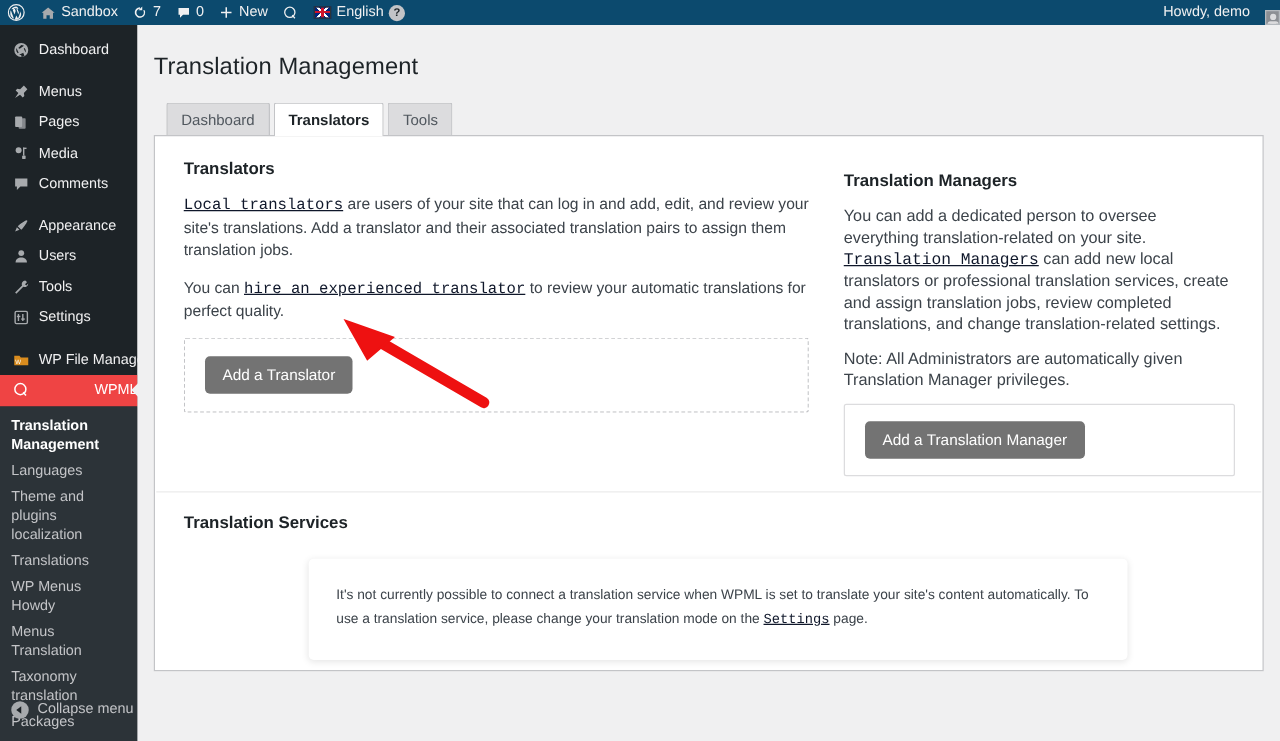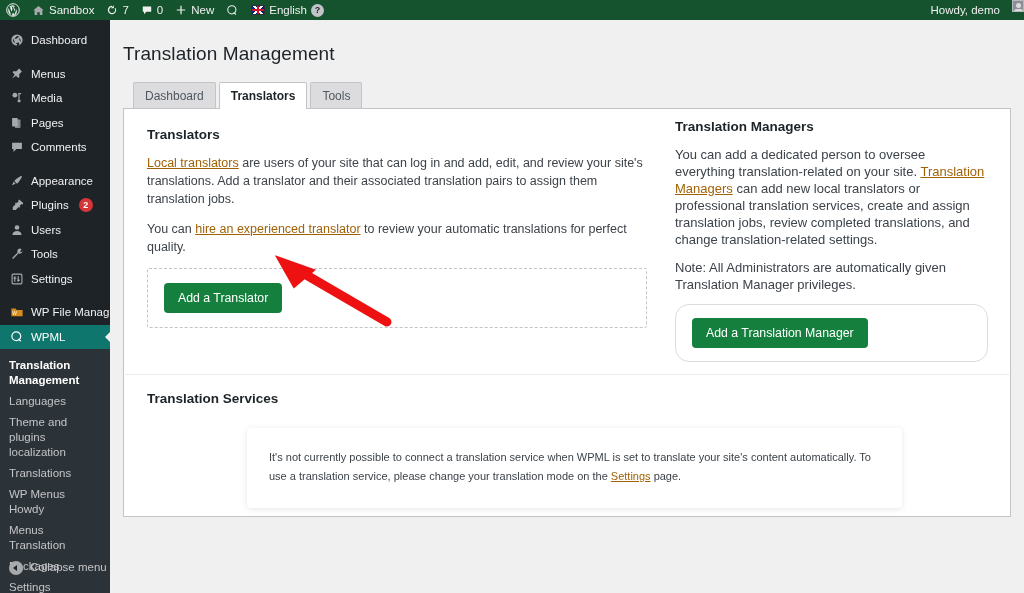--- a/index.html
+++ b/index.html
@@ -13,38 +13,38 @@
     font-size: 13px;
     color: #3c434a;
     position: relative;
   }
 
   
   #adminbar {
     position: absolute;
     top: 0; left: 0;
     width: 1024px; height: 20px;
-    background: #14532d;
+    background: #0c4a6e;
     color: #f0f0f1;
     display: flex;
     align-items: center;
     font-size: 11.5px;
     z-index: 50;
   }
   .ab-item {
     display: flex;
     align-items: center;
     height: 20px;
     padding: 0 6px;
     gap: 4px;
     color: #f0f0f1;
     white-space: nowrap;
   }
   .ab-item svg { display: block; }
-  .ab-right { margin-left: auto; display: flex; align-items: flex-start; }
+  .ab-right { margin-left: auto; display: flex; align-items: flex-end; }
   .ab-avatar {
     width: 12px; height: 12px;
     background: #8c8f94;
     margin-left: 6px;
     border: 1px solid #b4b9be;
     position: relative;
     overflow: hidden;
   }
   .ab-avatar::after {
     content: "";
@@ -100,24 +100,25 @@
   }
   .menu-item .mi-ico {
     width: 15px;
     display: flex;
     align-items: center;
     justify-content: center;
     color: #a7aaad;
     flex: none;
   }
   .menu-item.active {
-    background: #0f766e;
+    background: #ef4444;
     color: #fff;
     font-weight: normal;
     position: relative;
+    justify-content: space-between;
   }
   .menu-item.active .mi-ico { color: #fff; }
   .menu-item.active::after {
     content: "";
     position: absolute;
     right: -1px; top: 50%;
     transform: translateY(-50%);
     border-style: solid;
     border-width: 6px 6px 6px 0;
     border-color: transparent #f0f0f1 transparent transparent;
@@ -231,54 +232,55 @@
   #card-top {
     display: flex;
     padding: 0;
   }
   .col-left {
     width: 545px;
     padding: 18px 22px 12px 23px;
   }
   .col-right {
     flex: 1;
-    padding: 10px 22px 12px 6px;
+    padding: 28px 22px 12px 6px;
   }
   .sec-title {
     font-size: 13.5px;
     font-weight: bold;
     color: #1d2327;
     margin: 0 0 12px 0;
   }
   .sec-p {
     margin: 0 0 12px 0;
     line-height: 18px;
     color: #3c434a;
     font-size: 12.5px;
   }
   .col-right .sec-p { line-height: 17px; font-size: 13px; margin-bottom: 11px; }
   a.link {
-    color: #a16207;
+    color: #0f172a;
     text-decoration: underline;
+    font-family: Liberation Mono, monospace;
   }
   .dotted-box {
     border: 1px dashed #c3c4c7;
     border-radius: 2px;
     padding: 14px 16px;
     margin-top: 4px;
   }
   .solid-box {
     border: 1px solid #dcdcde;
-    border-radius: 14px;
+    border-radius: 2px;
     padding: 13px 16px;
     margin-top: 4px;
   }
   .dark-btn {
     display: inline-block;
-    background: #15803d;
+    background: #737373;
     color: #fff;
     border: none;
     border-radius: 4px;
     padding: 8px 14px;
     font-size: 12.3px;
     line-height: 14px;
     font-family: "Liberation Sans", sans-serif;
     cursor: pointer;
     text-align: right;
   }
@@ -396,68 +398,59 @@
       <svg width="14" height="14" viewBox="0 0 20 20" fill="currentColor">
           <path d="M13 2 8.7 6.3 5.4 5.8 3.6 7.6l3.1 3.1-3.8 5.7 5.7-3.8 3.1 3.1 1.8-1.8-.5-3.3L17 6.3z"></path>
         </svg>
     </span>
     <span>Menus</span>
   </div>
 
   <div class="menu-item">
     <span class="mi-ico">
       <svg width="14" height="14" viewBox="0 0 20 20" fill="currentColor">
+          <rect x="3" y="3" width="8" height="12" rx="1"></rect>
+          <rect x="7" y="5" width="8" height="12" rx="1" fill="currentColor" opacity="0.75"></rect>
+        </svg>
+    </span>
+    <span>Pages</span>
+  </div>
+
+  <div class="menu-item">
+    <span class="mi-ico">
+      <svg width="14" height="14" viewBox="0 0 20 20" fill="currentColor">
           <circle cx="7" cy="6" r="3.4"></circle>
           <rect x="12" y="3" width="1.6" height="9"></rect>
           <rect x="12" y="3" width="4" height="1.6"></rect>
           <rect x="11" y="12" width="4" height="4" rx="1"></rect>
         </svg>
     </span>
     <span>Media</span>
   </div>
 
   <div class="menu-item">
     <span class="mi-ico">
       <svg width="14" height="14" viewBox="0 0 20 20" fill="currentColor">
-          <rect x="3" y="3" width="8" height="12" rx="1"></rect>
-          <rect x="7" y="5" width="8" height="12" rx="1" fill="currentColor" opacity="0.75"></rect>
-        </svg>
-    </span>
-    <span>Pages</span>
-  </div>
-
-  <div class="menu-item">
-    <span class="mi-ico">
-      <svg width="14" height="14" viewBox="0 0 20 20" fill="currentColor">
           <path d="M3 4h14v9H9l-4 4v-4H3z"></path>
         </svg>
     </span>
     <span>Comments</span>
   </div>
 
   <div class="menu-sep"></div>
 
   <div class="menu-item">
     <span class="mi-ico">
       <svg width="14" height="14" viewBox="0 0 20 20" fill="currentColor">
           <path d="M16 3c-1 0-7 4-8.5 5.5L6 10l4 4 1.5-1.5C13 11 17 5 17 4c0-.6-.4-1-1-1zM5 11l-2 5 5-2z"></path>
         </svg>
     </span>
     <span>Appearance</span>
   </div>
 
-  <div class="menu-item">
-    <span class="mi-ico">
-      <svg width="14" height="14" viewBox="0 0 20 20" fill="currentColor">
-          <path d="M13 2l-1.4 1.4 1 1-3 3-1-1L7 7.8l1 1-4 4V17h4.2l4-4 1 1 1.4-1.4-1-1 3-3 1 1L19 7z"></path>
-        </svg>
-    </span>
-    <span>Plugins</span>
-    <span class="badge">2</span>
-  </div>
 
   <div class="menu-item">
     <span class="mi-ico">
       <svg width="14" height="14" viewBox="0 0 20 20" fill="currentColor">
           <circle cx="10" cy="6.5" r="3.3"></circle>
           <path d="M3.5 17c0-3.6 2.9-5.5 6.5-5.5s6.5 1.9 6.5 5.5z"></path>
         </svg>
     </span>
     <span>Users</span>
   </div>
@@ -506,20 +499,21 @@
     <span>WPML</span>
   </div>
 
   <div id="submenu">
     <a class="submenu-item current">Translation Management</a>
     <a class="submenu-item">Languages</a>
     <a class="submenu-item">Theme and plugins localization</a>
     <a class="submenu-item">Translations</a>
     <a class="submenu-item">WP Menus Howdy</a>
     <a class="submenu-item">Menus Translation</a>
+    <a class="submenu-item">Taxonomy translation</a>
     <a class="submenu-item">Packages</a>
     <a class="submenu-item">Settings</a>
 
   </div>
 
   <div id="collapse">
     <span class="collapse-ico"></span>
     <span>Collapse menu</span>
   </div>
 </div>

